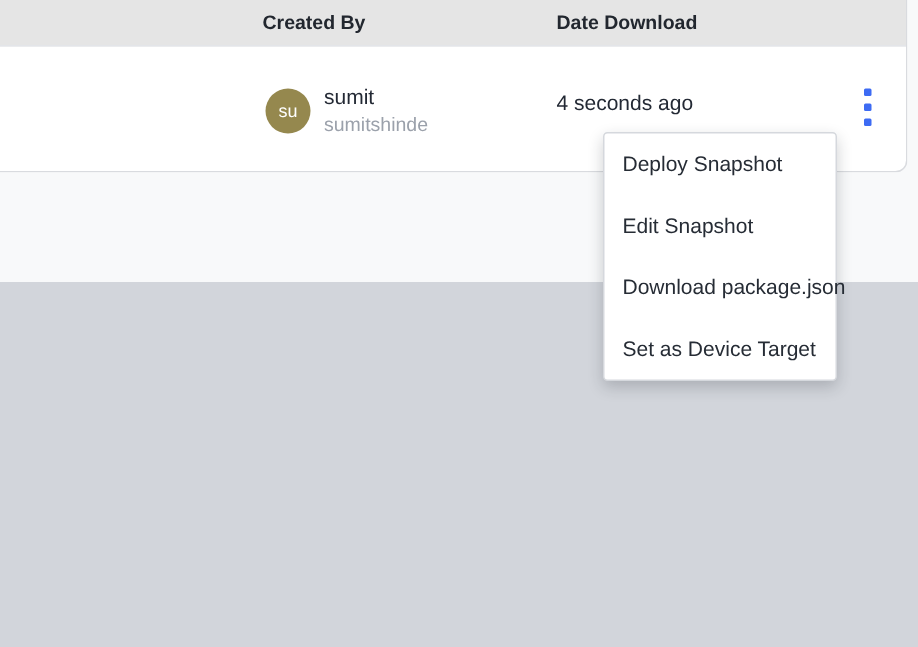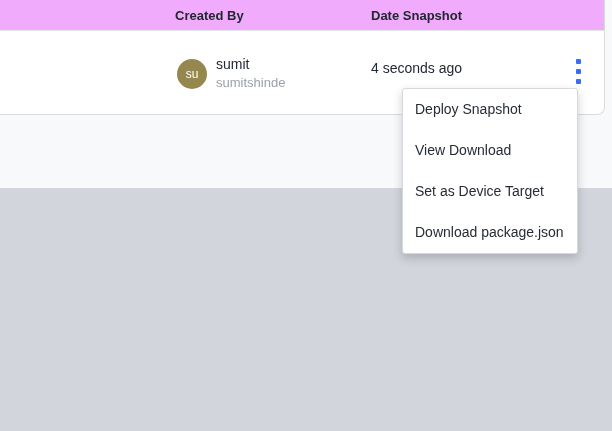--- a/index.html
+++ b/index.html
@@ -26,21 +26,21 @@
     left: 0; top: 0;
     width: 605px; height: 115px;
     background: #ffffff;
     border-right: 1px solid #d9dbdf;
     border-bottom: 1px solid #d9dbdf;
     border-bottom-right-radius: 8px;
   }
   .card-header {
     position: relative;
     height: 31px;
-    background: #f0abfc;
+    background: #e5e5e5;
     border-bottom: 1px solid #e3e5e9;
     border-bottom: 1px solid #e3e5e9;
   }
   .col-header {
     position: absolute;
     top: 50%; transform: translateY(-50%);
     font-size: 13px; font-weight: bold;
     color: #22272f;
     white-space: nowrap;
   }
@@ -88,21 +88,21 @@
   .more-btn .dot {
     width: 5px; height: 5px;
     border-radius: 1px;
     background: #3d6bf3;
   }
 
   
   .menu {
     position: absolute;
     left: 402px; top: 88px;
-    width: 176px;
+    width: 156px;
     background: #ffffff;
     border: 1px solid #d5d8dd;
     border-radius: 3px;
     box-shadow: 0 4px 10px rgba(30, 35, 45, 0.22);
     z-index: 10;
   }
   .menu-item {
     height: 41px;
     line-height: 41px;
     padding-left: 12px;
@@ -114,21 +114,21 @@
   .menu-item.danger { color: #db4655; }
 </style>
 </head>
 <body>
 
 <div class="backdrop"></div>
 
 <div class="card">
   <div class="card-header">
     <span class="col-header col-created-by">Created By</span>
-    <span class="col-header col-date-created">Date Snapshot</span>
+    <span class="col-header col-date-created">Date Download</span>
   </div>
 
   <div class="card-row">
     <div class="avatar">
       <span>su</span>
     </div>
     <div class="user-block">
       <div class="user-name">sumit</div>
       <div class="user-username">sumitshinde</div>
     </div>
@@ -137,16 +137,16 @@
     <button class="more-btn">
       <span class="dot"></span>
       <span class="dot"></span>
       <span class="dot"></span>
     </button>
   </div>
 </div>
 
 <div class="menu">
   <div class="menu-item">Deploy Snapshot</div>
-  <div class="menu-item">View Download</div>
+  <div class="menu-item">Edit Snapshot</div>
+  <div class="menu-item">Download package.json</div>
   <div class="menu-item">Set as Device Target</div>
-  <div class="menu-item">Download package.json</div>
 </div>
 
 </body></html>

